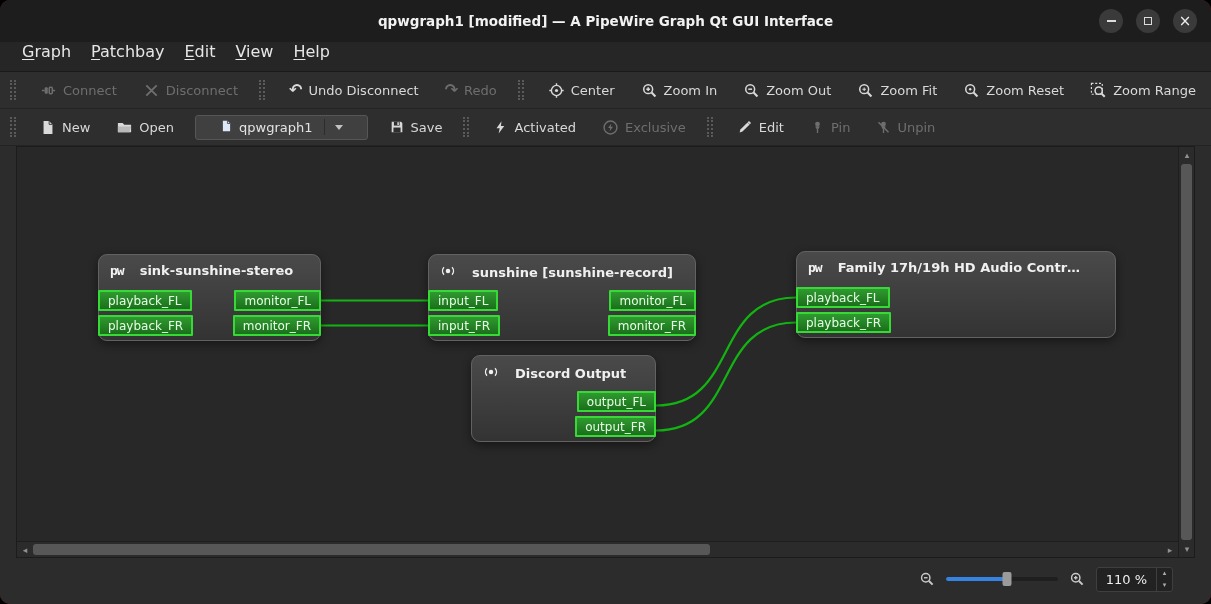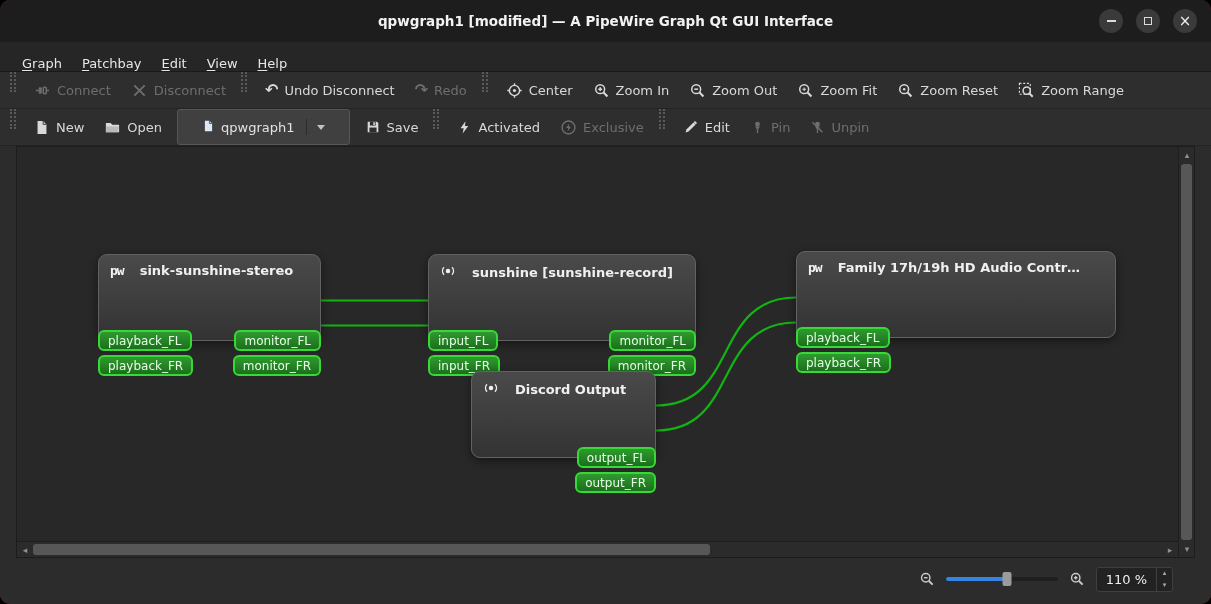--- a/index.html
+++ b/index.html
@@ -10,46 +10,46 @@
   .titlebar{height:42px;flex:0 0 auto;background:#1d1d1d;display:flex;align-items:center;justify-content:center;position:relative;}
   .titlebar-title{color:#f2f2f2;font-weight:bold;font-size:13.5px;}
   .win-controls{position:absolute;right:14px;top:0;bottom:0;display:flex;align-items:center;gap:13px;}
   .win-btn{width:24px;height:24px;border-radius:50%;background:#3a3a3a;color:#e8e8e8;display:flex;align-items:center;justify-content:center;cursor:default;}
   .sym-min{width:9px;height:2px;background:#dcdcdc;display:block;}
   .sym-max{width:8px;height:8px;border:1.5px solid #dcdcdc;display:block;}
   .sym-close{font-size:15px;line-height:1;color:#ececec;}
 
   
   .menubar{height:30px;flex:0 0 auto;background:#262626;display:flex;align-items:stretch;padding-left:12px;border-bottom:1px solid #1a1a1a;}
-  .menu-item{padding:0 10px;display:flex;align-items:flex-end;color:#e6e6e6;font-size:13px;cursor:default;}
+  .menu-item{padding:0 10px;display:flex;align-items:flex-start;color:#e6e6e6;font-size:16px;cursor:default;}
   .menu-item .mn{text-decoration:underline;text-underline-offset:2px;}
 
   
-  .toolbar{height:37px;flex:0 0 auto;background:#2e2e2e;display:flex;border-bottom:1px solid #232323;padding:0 6px;gap:2px;}
+  .toolbar{height:37px;flex:0 0 auto;background:#2e2e2e;display:flex;align-items:center;border-bottom:1px solid #232323;padding:0 6px;gap:8px;}
   .tb-handle{width:6px;height:20px;margin:0 7px 0 4px;border-left:2px dotted #5a5a5a;border-right:2px dotted #5a5a5a;}
   .tbtn{display:flex;align-items:center;gap:6px;padding:5px 9px;border-radius:4px;color:#d9d9d9;font-size:13px;white-space:nowrap;cursor:default;}
   .tbtn.disabled{color:#6e6e6e;}
   .tbtn svg{display:block;flex:0 0 auto;}
   .glyph-icon{font-size:16px;line-height:1;font-weight:bold;}
   .combo{display:flex;align-items:center;gap:6px;background:#404040;border:1px solid #565656;border-radius:3px;padding:3px 24px;color:#e3e3e3;font-size:13px;margin:0 4px;cursor:default;}
   .combo-arrow{width:0;height:0;border-left:4px solid transparent;border-right:4px solid transparent;border-top:5px solid #c2c2c2;margin-left:4px;}
   .combo-sep{width:1px;height:16px;background:#2c2c2c;margin-left:5px;}
 
   
   .central{flex:1 1 auto;display:flex;padding:0 16px;background:#2c2c2c;min-height:0;}
   .viewport{flex:1;display:flex;border:1px solid #1c1c1c;min-width:0;}
   .canvas-col{flex:1;display:flex;flex-direction:column;min-width:0;}
   .canvas{flex:1;position:relative;background:#282828;overflow:hidden;}
   .edge-layer{position:absolute;left:0;top:0;pointer-events:none;}
 
   .node{position:absolute;border-radius:9px;background:linear-gradient(#4a4a4a,#333333);border:1px solid #626262;box-shadow:0 3px 10px rgba(0,0,0,0.45);}
   .node-header{display:flex;align-items:center;gap:16px;padding:8px 11px 4px;color:#f0f0f0;font-weight:bold;font-size:13px;white-space:nowrap;overflow:hidden;}
   .pw-glyph{font-family:"DejaVu Sans Mono","Liberation Mono",monospace;font-size:13px;font-weight:bold;letter-spacing:-1px;color:#f5f5f5;}
   .node-title{overflow:hidden;text-overflow:ellipsis;}
-  .port{position:absolute;height:21px;display:flex;align-items:center;padding:0 8px;font-size:12px;color:#e6ffe6;background:linear-gradient(#2f9a2f,#1b6f1b);border:2px solid #36d936;border-radius:6px;white-space:nowrap;cursor:default;margin-top:40px;}
+  .port{position:absolute;height:21px;display:flex;align-items:center;padding:0 8px;font-size:12px;color:#e6ffe6;background:linear-gradient(#2f9a2f,#1b6f1b);border:2px solid #36d936;border-radius:1px;white-space:nowrap;cursor:default;}
   .port-in{left:-1px;}
   .port-out{right:-1px;}
   .r0{top:35px;}
   .r1{top:60px;}
 
   
   .hscroll{height:16px;flex:0 0 auto;background:#2b2b2b;display:flex;align-items:stretch;border-top:1px solid #1e1e1e;}
   .vscroll{width:16px;flex:0 0 auto;background:#2b2b2b;display:flex;flex-direction:column;border-left:1px solid #1e1e1e;}
   .scroll-arrow{width:16px;height:16px;display:flex;align-items:center;justify-content:center;color:#909090;font-size:9px;flex:0 0 auto;cursor:default;}
   .hscroll-track{flex:1;position:relative;}
@@ -341,21 +341,21 @@
 
           <div class="node" style="left:779px;top:104px;width:320px;height:87px;">
             <div class="node-header">
               <span class="pw-glyph">pw</span>
               <span class="node-title">Family 17h/19h HD Audio Contr…</span>
             </div>
             <div class="port port-in r0">playback_FL</div>
             <div class="port port-in r1">playback_FR</div>
           </div>
 
-          <div class="node" style="left:454px;top:224px;width:185px;height:87px;">
+          <div class="node" style="left:454px;top:208px;width:185px;height:87px;">
             <div class="node-header">
               <span><svg width="16" height="16" viewBox="0 0 17 17">
                     <circle cx="8.5" cy="8.5" r="2.4" fill="#f0f0f0"></circle>
                     <path d="M4.2 4.6 a5.8 5.8 0 0 0 0 7.8 M12.8 4.6 a5.8 5.8 0 0 1 0 7.8" stroke="#f0f0f0" stroke-width="1.5" fill="none"></path>
                   </svg></span>
               <span class="node-title">Discord Output</span>
             </div>
             <div class="port port-out r0">output_FL</div>
             <div class="port port-out r1">output_FR</div>
           </div>

